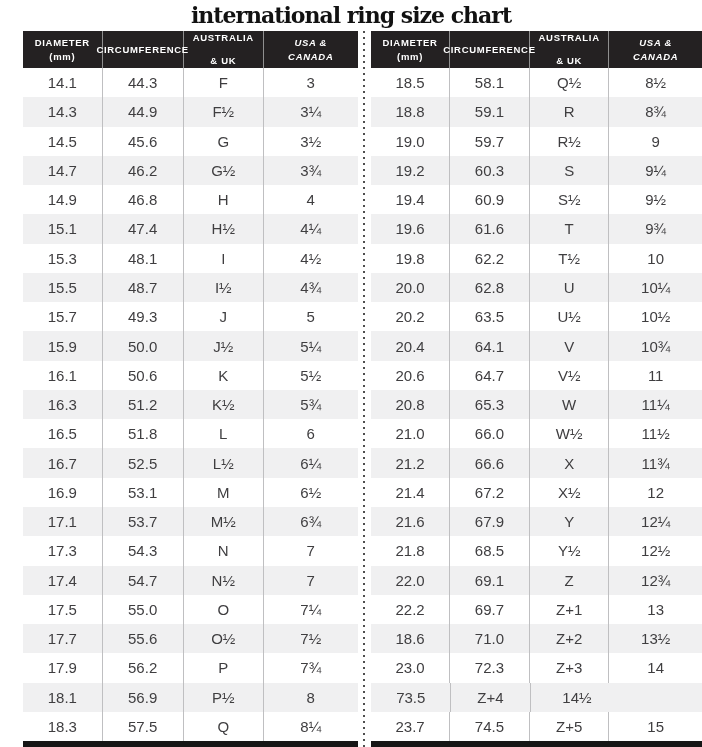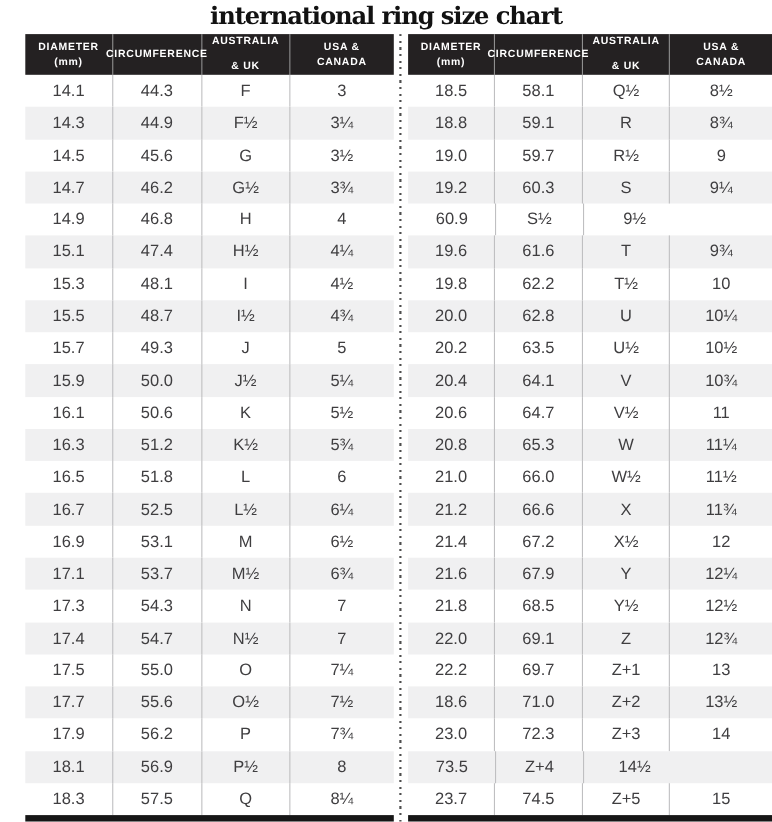--- a/index.html
+++ b/index.html
@@ -46,21 +46,21 @@
     align-items: center; justify-content: center;
     color: #ffffff;
     font-size: 9.5px;
     font-weight: bold;
     letter-spacing: 0.7px;
     line-height: 1.45;
     text-align: center;
     border-right: 1px solid #8f8f8f;
     box-sizing: border-box;
   }
-  .th:last-child { border-right: none; }
+  .th:last-child { border-right: none; font-style: italic; }
   .col1 { width: 23.8%; }
   .col2 { width: 24.2%; align-items: center; }
   .col3 { width: 24.0%; justify-content: space-between; }
   .col4 { width: 28.0%; }
   .tbody { flex: 1; display: flex; flex-direction: column; min-height: 0; }
   .tr { flex: 1; display: flex; }
   .tr:nth-child(even) { background: #f0f0f1; }
   .td {
     display: flex; align-items: center; justify-content: center;
     font-size: 15px;
@@ -282,20 +282,21 @@
             <div class="td col3">R½</div>
             <div class="td col4">9</div>
           </div>
           <div class="tr">
             <div class="td col1">19.2</div>
             <div class="td col2">60.3</div>
             <div class="td col3">S</div>
             <div class="td col4">9¼</div>
           </div>
           <div class="tr">
+            <div class="td col1">19.4</div>
             <div class="td col2">60.9</div>
             <div class="td col3">S½</div>
             <div class="td col4">9½</div>
           </div>
           <div class="tr">
             <div class="td col1">19.6</div>
             <div class="td col2">61.6</div>
             <div class="td col3">T</div>
             <div class="td col4">9¾</div>
           </div>

